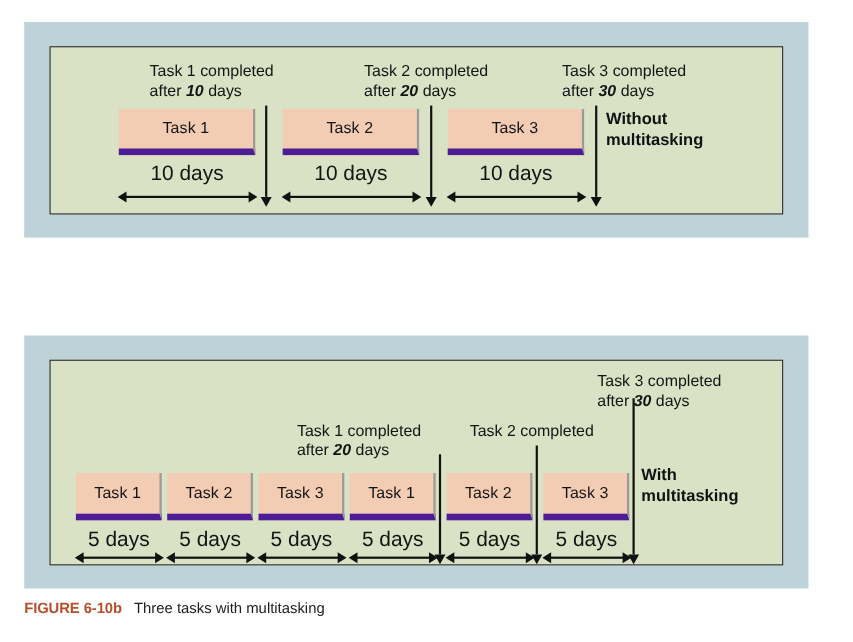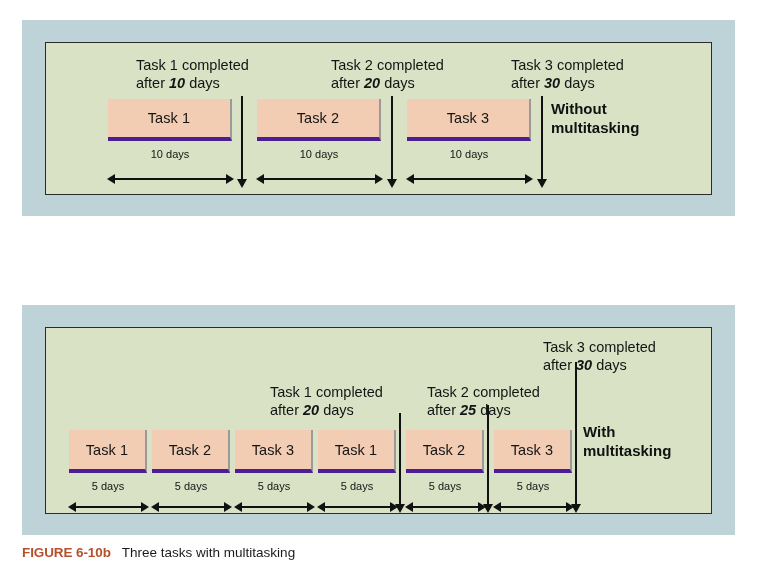--- a/index.html
+++ b/index.html
@@ -39,21 +39,21 @@
     box-sizing: border-box;
   }
   #figure-a .inner-box { left: 45px; top: 42px; width: 667px; height: 153px; }
   #figure-b .inner-box { left: 45px; top: 37px; width: 667px; height: 187px; }
 
   
   .task-box {
     position: absolute;
     background: #f2cdb4;
     border-right: 2px solid #9a9a9a;
-    border-bottom: 4px solid #4c1d95;
+    border-bottom: 6px solid #4c1d95;
     box-sizing: border-box;
     display: flex;
     align-items: center;
     justify-content: center;
     font-size: 14.5px;
     color: #141414;
     letter-spacing: 0.1px;
   }
 
   
@@ -94,21 +94,21 @@
     width: 0;
     height: 0;
     border-left: 5px solid transparent;
     border-right: 5px solid transparent;
     border-top: 9px solid #111111;
   }
 
   
   .duration-label {
     position: absolute;
-    font-size: 11px;
+    font-size: 19px;
     color: #141414;
     text-align: center;
     white-space: nowrap;
   }
   .d-arrow {
     position: absolute;
     height: 11px;
   }
   .d-arrow .bar {
     position: absolute;
@@ -231,21 +231,20 @@
     <div><span>after </span><b>30</b><span> days</span></div>
   </div>
 
   <div class="completion-label" style="left:270px; top:93px;">
     <div>Task 1 completed</div>
     <div><span>after </span><b>20</b><span> days</span></div>
   </div>
 
   <div class="completion-label" style="left:427px; top:93px;">
     <div>Task 2 completed</div>
-    <div><span>after </span><b>25</b><span> days</span></div>
   </div>
 
   <div class="mode-label" style="left:583px; top:132px;">
     <div>With</div>
     <div>multitasking</div>
   </div>
 
   <div class="task-box" style="left:69px;  top:140px; width:78px; height:43px;">
       <span>Task 1</span>
     </div>

